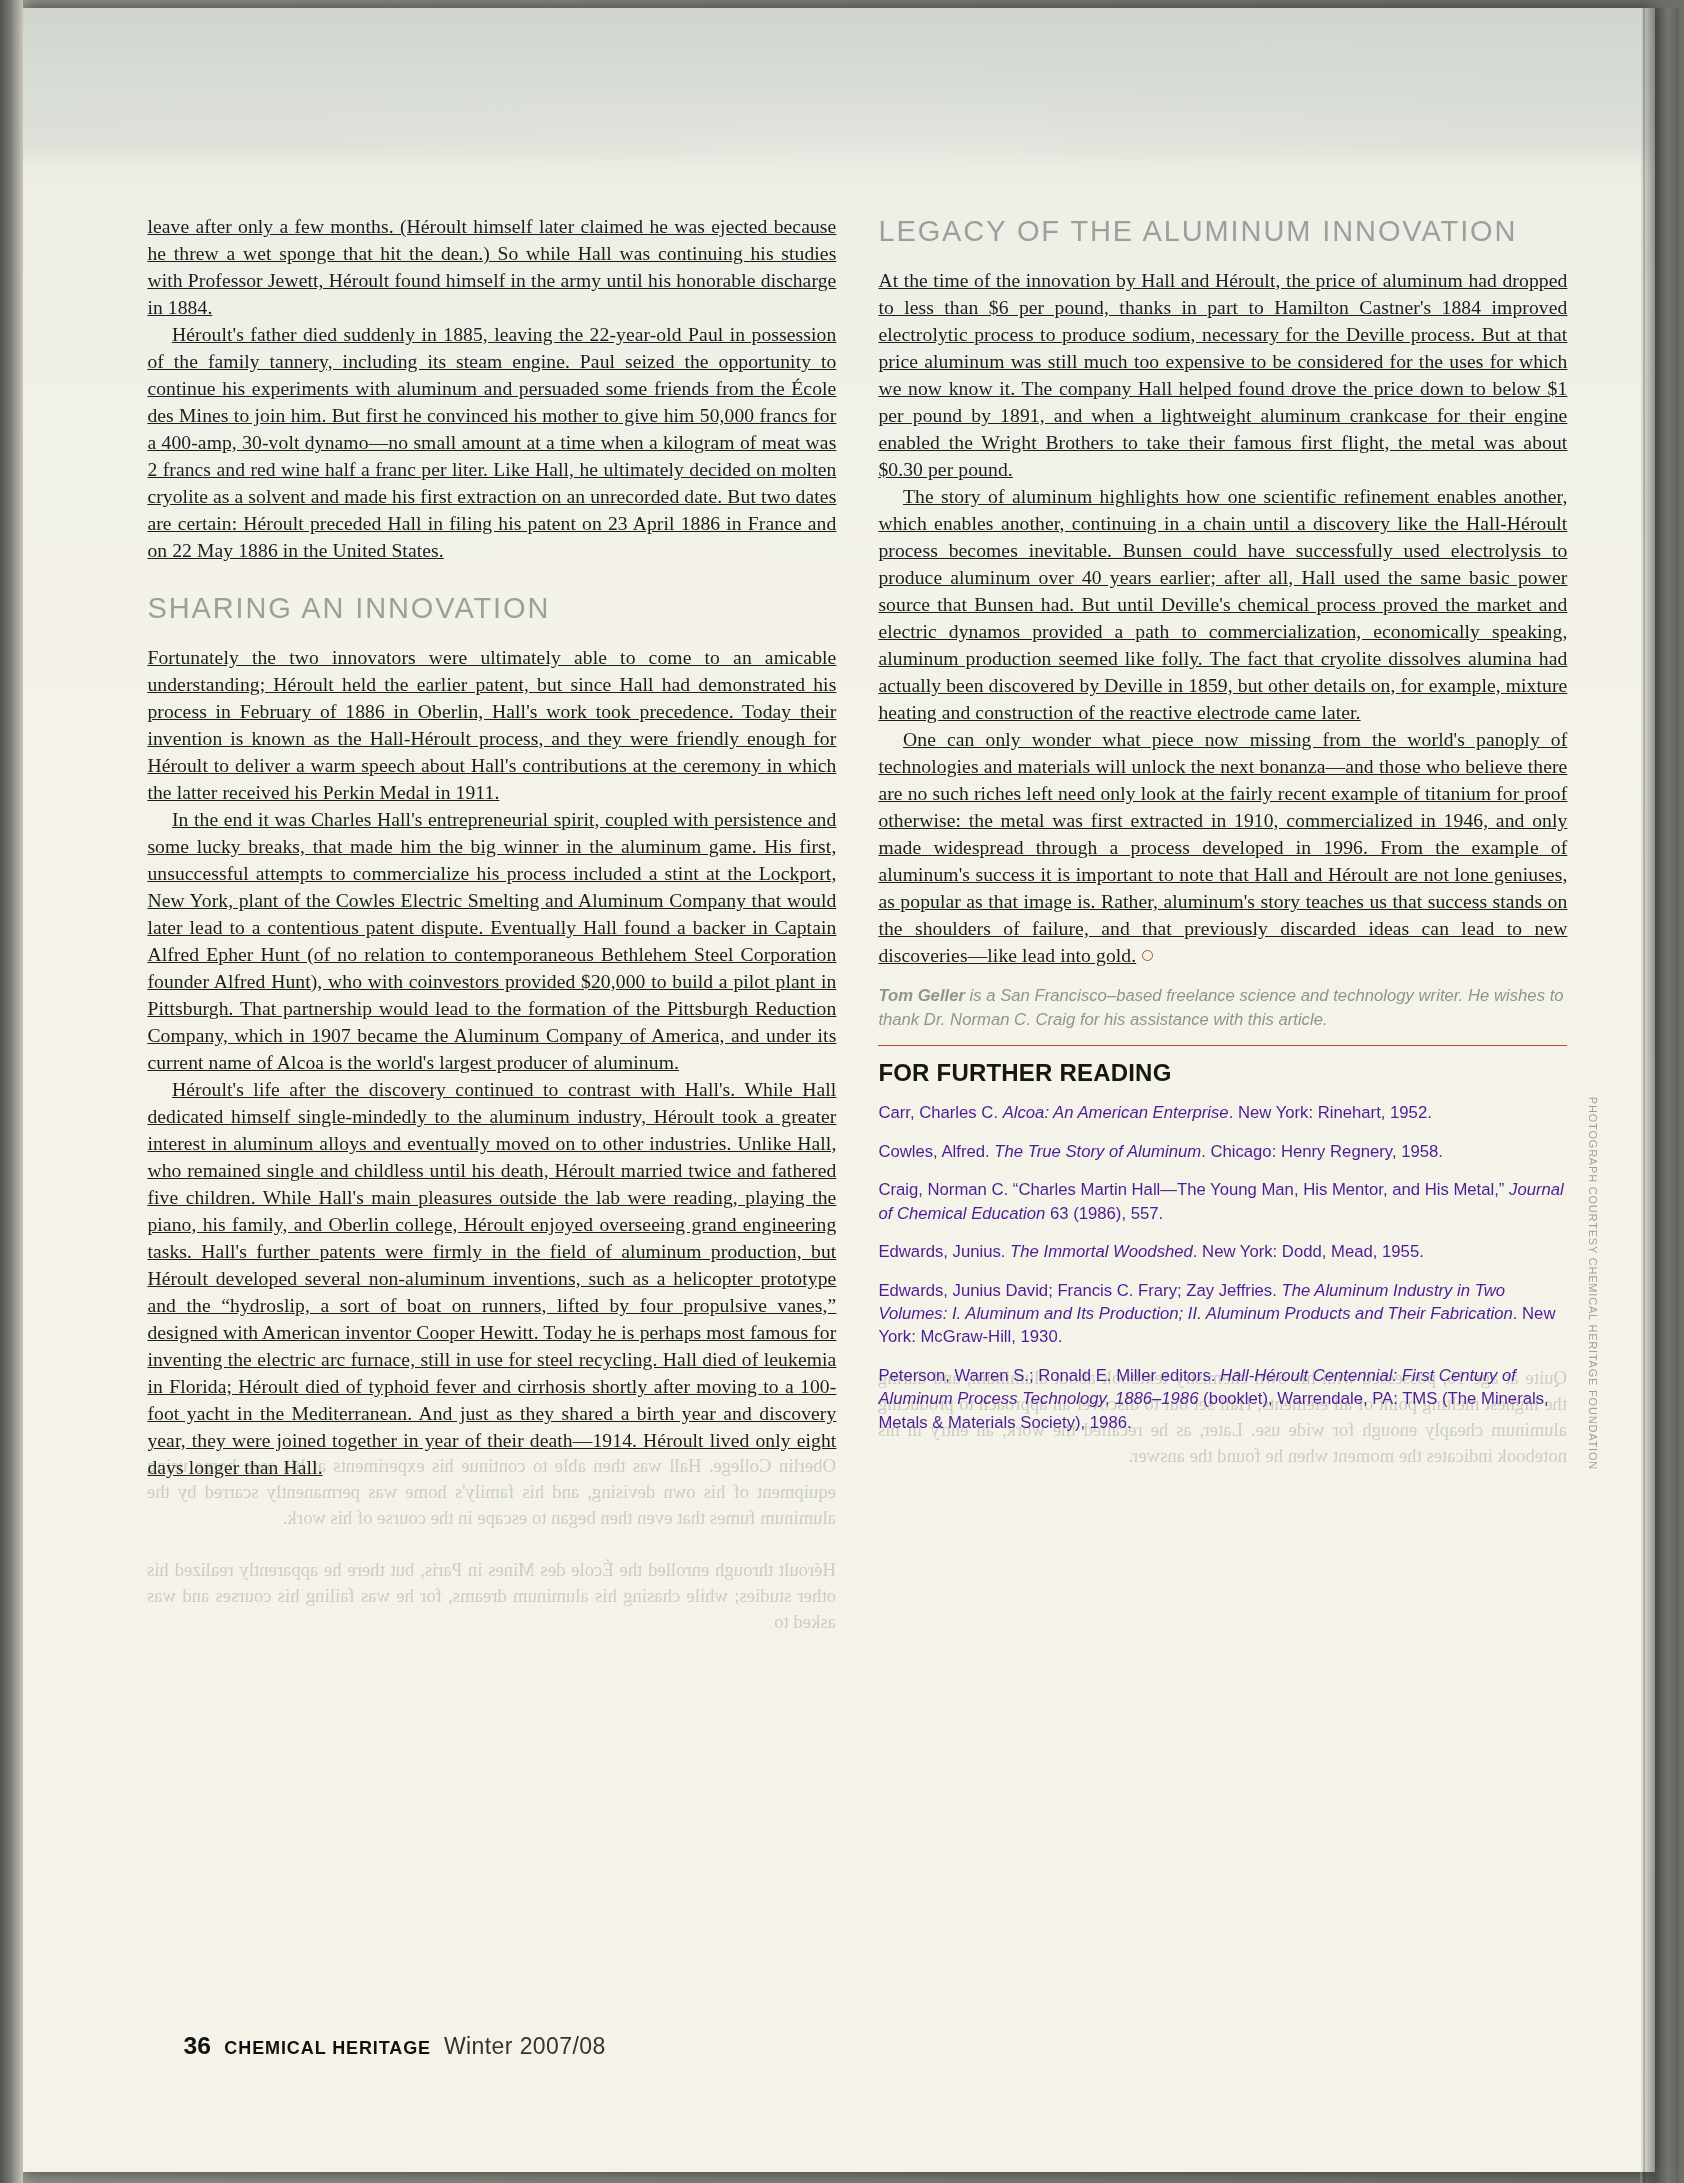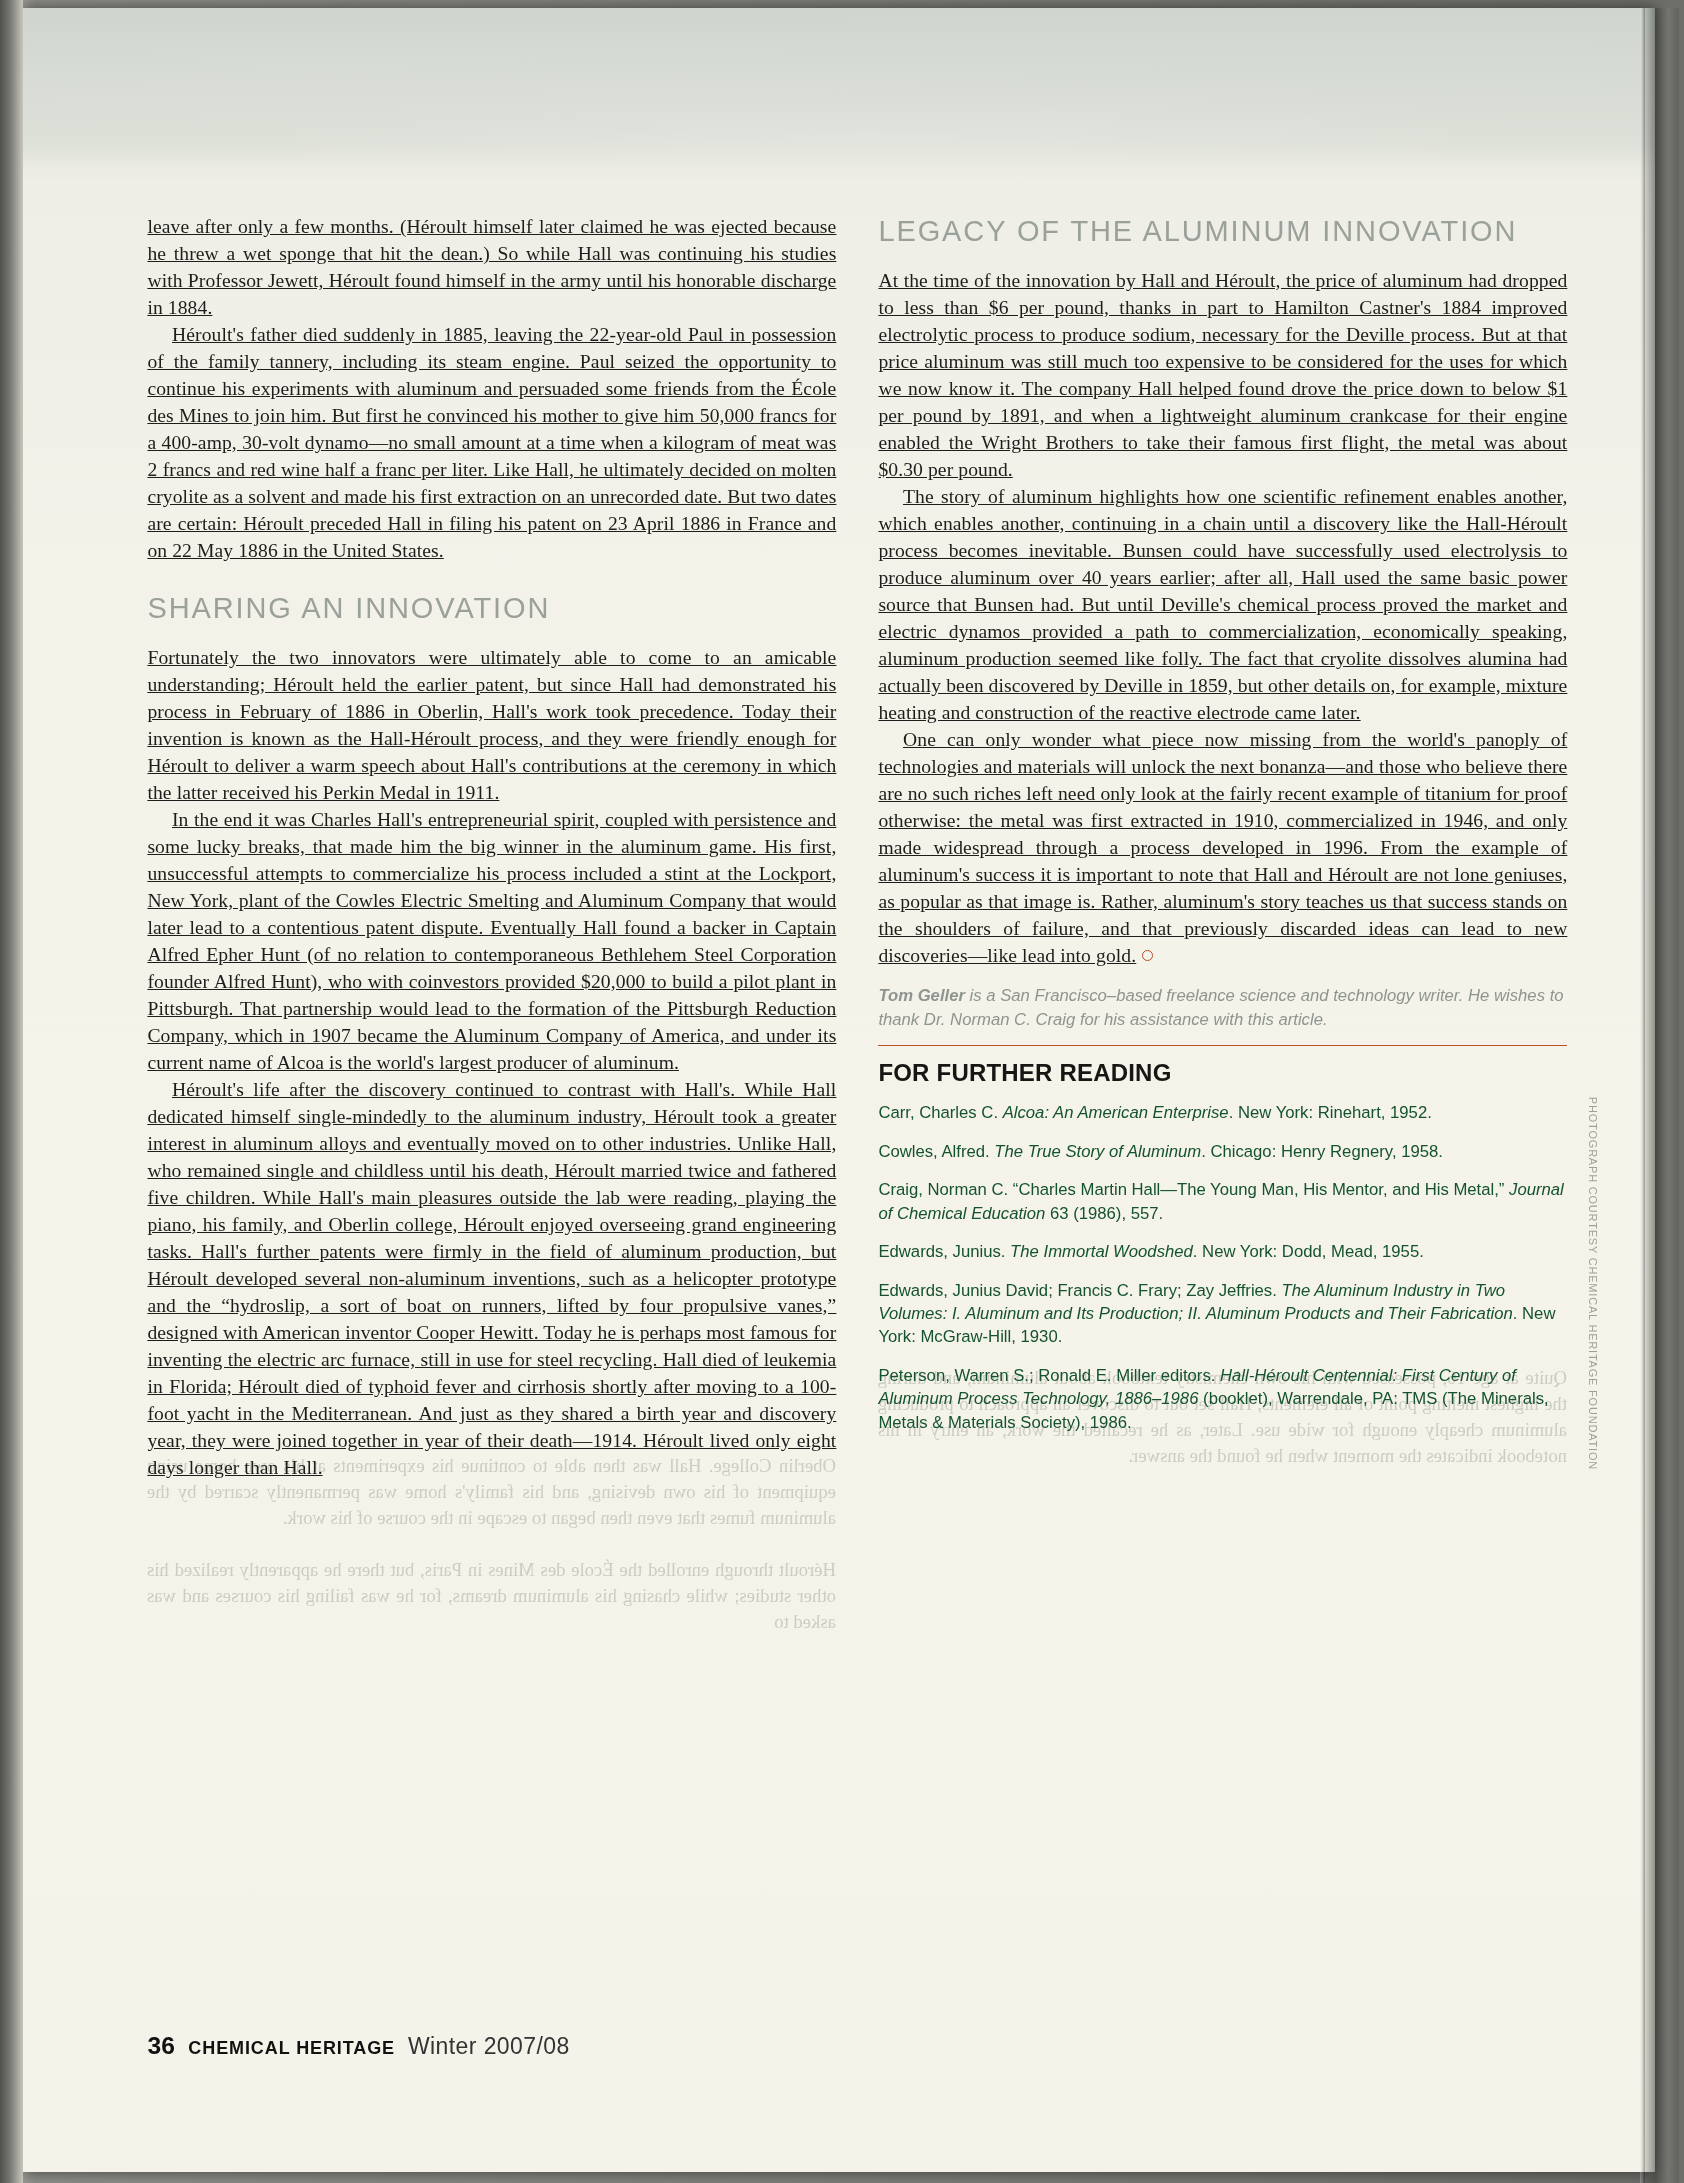--- a/index.html
+++ b/index.html
@@ -145,21 +145,21 @@
     font-size: 24px;
     font-weight: 700;
     color: #161614;
     letter-spacing: 0.2px;
     margin: 0 0 14px 0;
   }
   .ref {
     font-family: "Liberation Sans", sans-serif;
     font-size: 16.7px;
     line-height: 23.4px;
-    color: #14532d;
+    color: #4c1d95;
     margin-bottom: 15px;
     text-align: left;
   }
   .ref i { font-style: italic; }
 
   .endmark {
     display: inline-block;
     width: 8.8px; height: 8.8px;
     border: 1.8px solid #b8502a;
     border-radius: 50%;
@@ -175,20 +175,21 @@
     display: flex;
     align-items: baseline;
     gap: 13px;
     font-family: "Liberation Sans", sans-serif;
   }
   .folio {
     font-size: 24.6px;
     font-weight: 700;
     color: #111;
     letter-spacing: 0.3px;
+    margin-left: 36px;
   }
   .pub {
     font-size: 18px;
     font-weight: 700;
     letter-spacing: 0.9px;
     color: #111;
   }
   .issue {
     font-size: 23px;
     color: #333;

